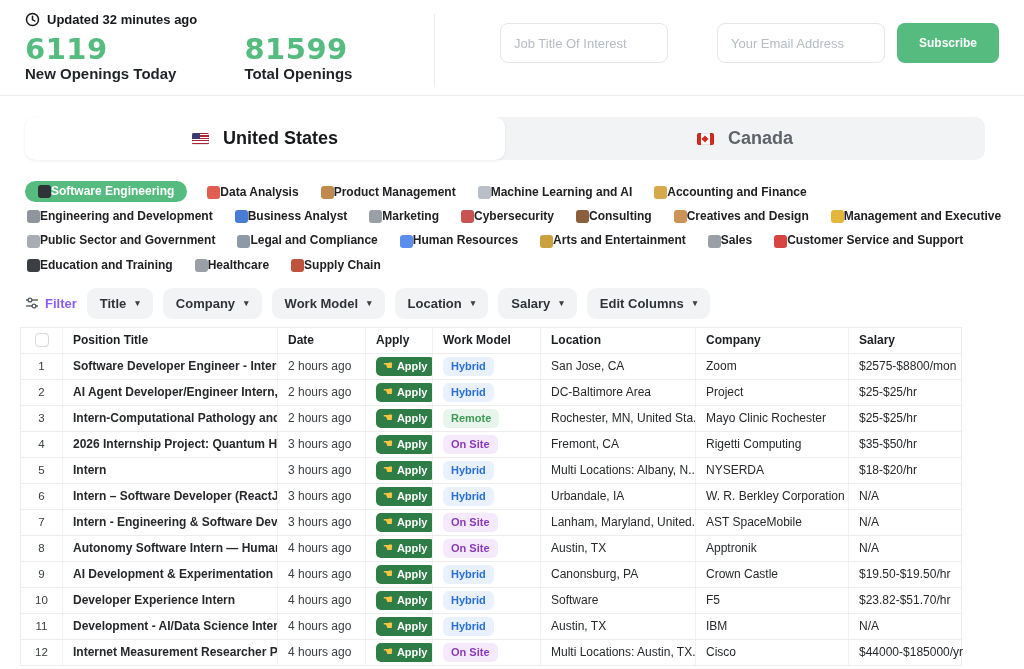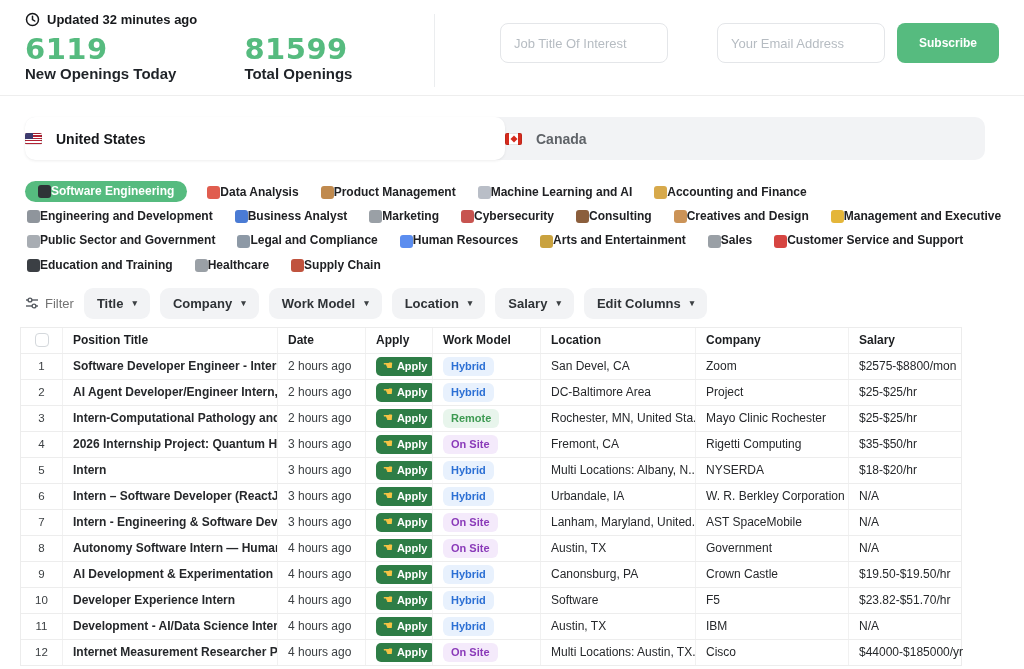--- a/index.html
+++ b/index.html
@@ -37,22 +37,22 @@
     font-family: "Liberation Sans", sans-serif; cursor: pointer;
   }
   .header-divider { border: none; border-top: 1px solid #eeeeee; }
 
   
   .country-tabs {
     margin: 21px 25px 0 25px; width: 960px; height: 43px;
     background: #f2f3f5; border-radius: 10px; display: flex; padding: 0;
   }
   .tab {
-    flex: 1; display: flex; align-items: center; gap: 14px;
-    font-size: 14px; font-weight: 700; color: #5f6368; border-radius: 10px; cursor: pointer;
+    flex: 1; display: flex; align-items: center; justify-content: center; gap: 14px;
+    font-size: 18px; font-weight: 700; color: #5f6368; border-radius: 10px; cursor: pointer;
   }
   .tab.active { background: #ffffff; color: #16181b; box-shadow: 0 1px 3px rgba(0,0,0,0.07); }
   .flag { width: 17px; height: 12px; border-radius: 2px; position: relative; overflow: hidden; box-shadow: 0 0 0 1px rgba(0,0,0,0.10) inset; flex: 0 0 auto; }
   .flag-us { background: repeating-linear-gradient(180deg, #b22234 0 1.2px, #ffffff 1.2px 2.4px); }
   .flag-us::after { content: ""; position: absolute; left: 0; top: 0; width: 8px; height: 6.5px; background: #3c3b6e; }
   .flag-ca { background: linear-gradient(90deg, #d52b1e 0 25%, #ffffff 25% 75%, #d52b1e 75% 100%); }
   .flag-ca::after {
     content: ""; position: absolute; left: 50%; top: 50%; width: 5px; height: 5px;
     background: #d52b1e; transform: translate(-50%,-50%) rotate(45deg);
   }
@@ -63,21 +63,21 @@
     display: inline-flex; align-items: flex-end; 
     background: none; border: none; padding: 3px 2px; cursor: pointer;
     font-family: "Liberation Sans", sans-serif; font-size: 12px; font-weight: 600; color: #202124;
     border-radius: 15px; line-height: 1.1;
   }
   .cat-pill.active { background: #56bb7f; color: #ffffff; padding: 4px 13px; }
   .cat-chip { width: 13px; height: 13px; border-radius: 3px; flex: 0 0 auto; }
 
   
   .filter-bar { margin: 13px 25px 0 25px; display: flex; align-items: center; gap: 10px; }
-  .filter-label { display: flex; align-items: center; gap: 6px; font-size: 13px; color: #737373; }
+  .filter-label { display: flex; align-items: center; gap: 6px; font-size: 13px; color: #8b5cf6; font-weight: bold; }
   .filter-pill {
     display: inline-flex; align-items: center; gap: 9px;
     background: #f2f3f5; border: none; border-radius: 9px; padding: 8px 13px;
     font-family: "Liberation Sans", sans-serif; font-size: 13px; font-weight: 600; color: #2f3337;
     cursor: pointer;
   }
   .caret { font-size: 9px; color: #3c4043; line-height: 1; }
 
   
   .jobs-table { margin: 8px 62px 0 20px; width: 942px; border: 1px solid #ececec; border-bottom: none; }
@@ -296,21 +296,21 @@
       <div class="t-cell date-cell">2 hours ago</div>
       <div class="t-cell">
         <button class="apply-btn">
           <span class="hand">☚</span>
           <span>Apply</span>
         </button>
       </div>
       <div class="t-cell">
         <span class="wm-badge wm-hybrid">Hybrid</span>
       </div>
-      <div class="t-cell">San Devel, CA</div>
+      <div class="t-cell">San Jose, CA</div>
       <div class="t-cell">Zoom</div>
       <div class="t-cell">$2575-$8800/mon</div>
     </div>
     <div class="t-row">
       <div class="t-cell num-cell">2</div>
       <div class="t-cell title-cell">AI Agent Developer/Engineer Intern, A...</div>
       <div class="t-cell date-cell">2 hours ago</div>
       <div class="t-cell">
         <button class="apply-btn">
           <span class="hand">☚</span>
@@ -416,21 +416,21 @@
       <div class="t-cell">
         <button class="apply-btn">
           <span class="hand">☚</span>
           <span>Apply</span>
         </button>
       </div>
       <div class="t-cell">
         <span class="wm-badge wm-onsite">On Site</span>
       </div>
       <div class="t-cell">Austin, TX</div>
-      <div class="t-cell">Government</div>
+      <div class="t-cell">Apptronik</div>
       <div class="t-cell">N/A</div>
     </div>
     <div class="t-row">
       <div class="t-cell num-cell">9</div>
       <div class="t-cell title-cell">AI Development &amp; Experimentation Int...</div>
       <div class="t-cell date-cell">4 hours ago</div>
       <div class="t-cell">
         <button class="apply-btn">
           <span class="hand">☚</span>
           <span>Apply</span>

